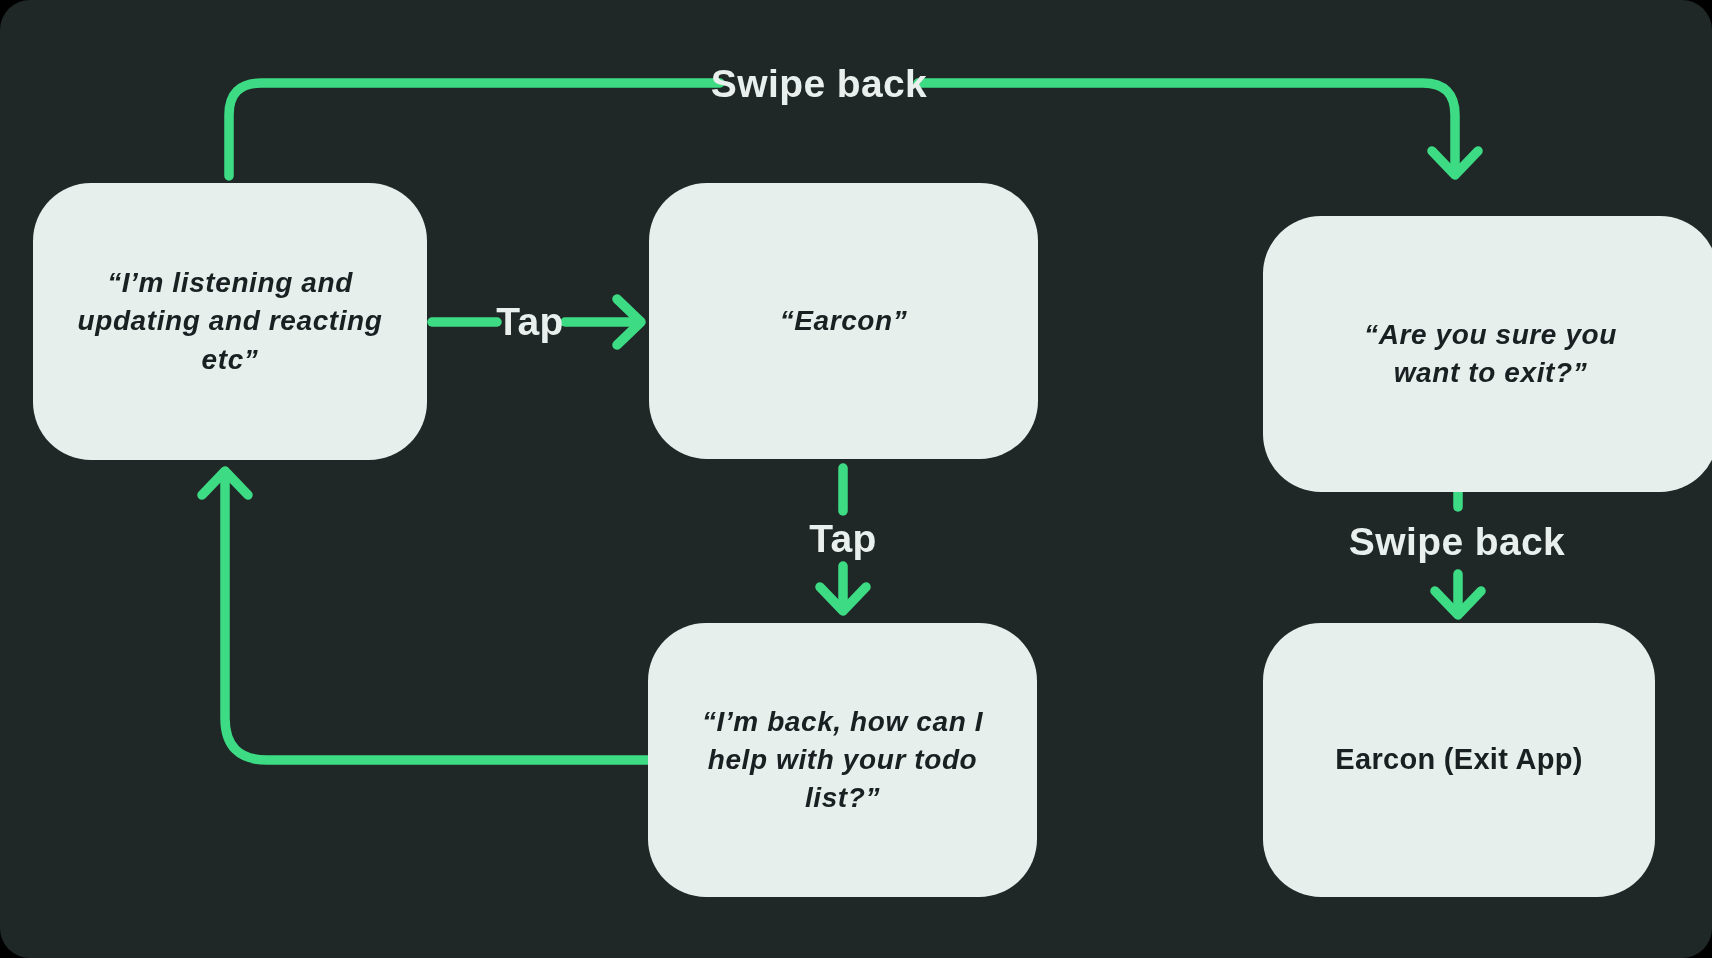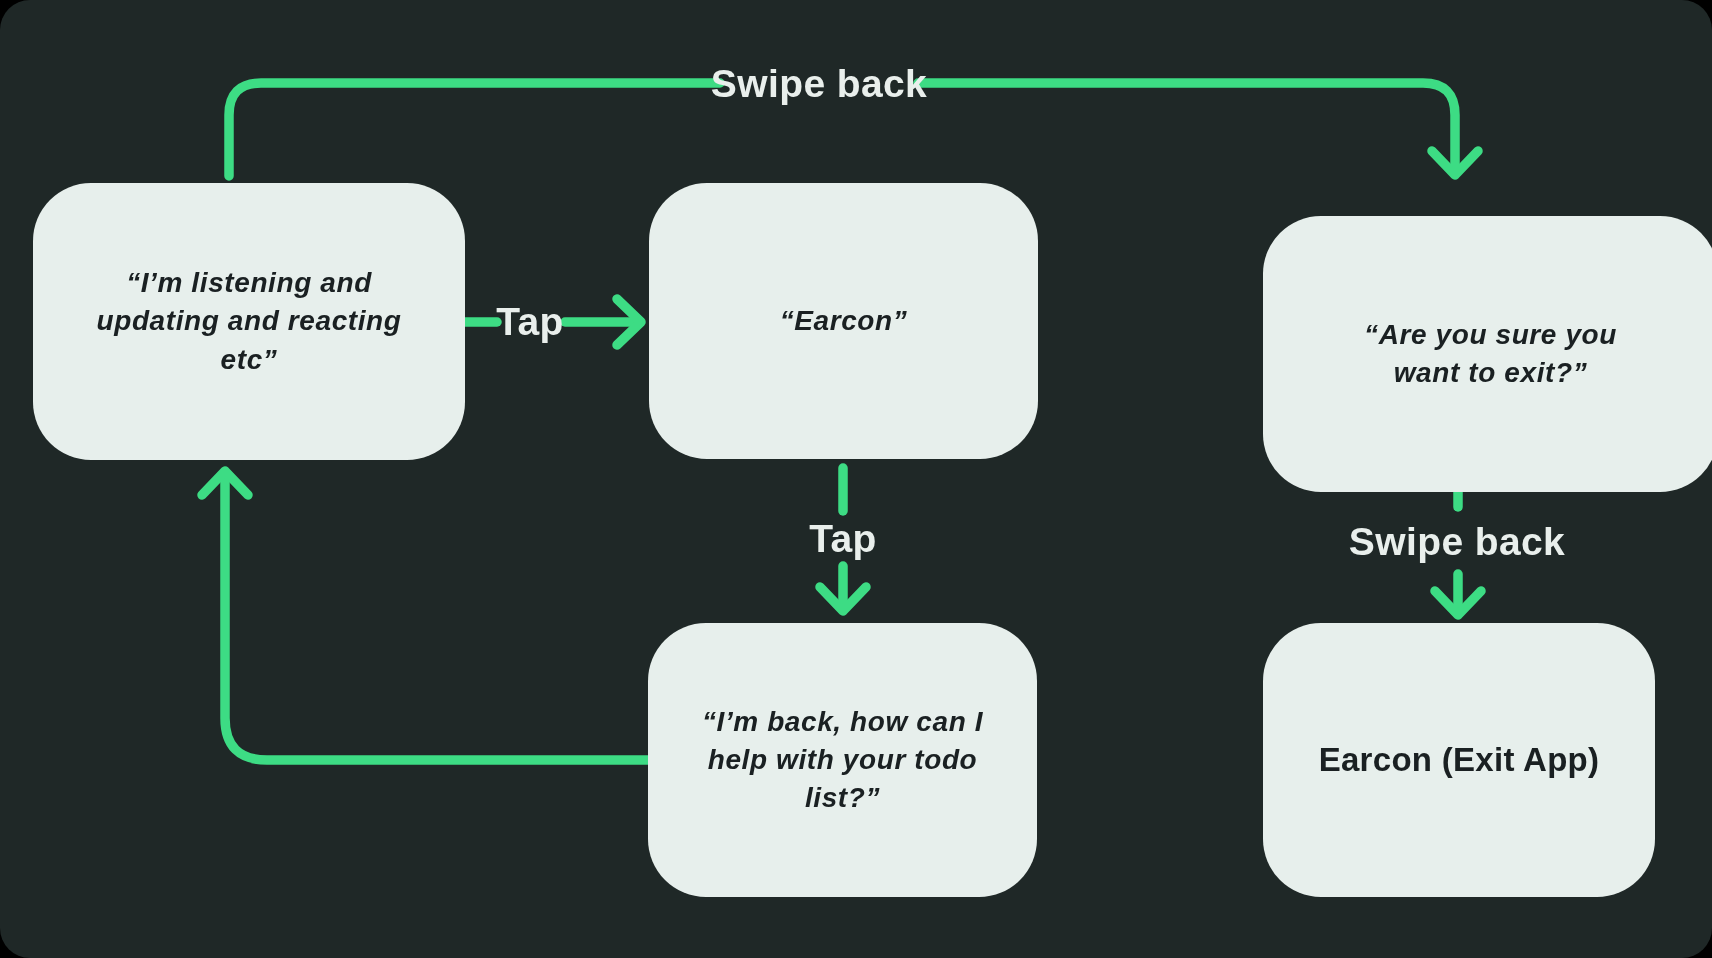--- a/index.html
+++ b/index.html
@@ -47,34 +47,34 @@
     font-style: italic;
     font-weight: 700;
     font-size: 28px;
     line-height: 1.36;
     letter-spacing: 0.6px;
     color: #1A2022;
     white-space: pre-line;
   }
   .node-text.upright {
     font-style: normal;
-    font-size: 33px;
+    font-size: 29px;
     letter-spacing: 0.3px;
   }
   .edge-label {
     position: absolute;
     transform: translate(-50%, -50%);
     font-weight: 700;
     font-size: 39px;
     letter-spacing: 0.4px;
     color: #E9EFEC;
     white-space: nowrap;
   }
   
-  .node-listening   { left: 33px;   top: 183px; width: 432px; height: 277px; }
+  .node-listening   { left: 33px;   top: 183px; width: 394px; height: 277px; }
   .node-paused      { left: 649px;  top: 183px; width: 389px; height: 276px; }
   .node-exit-confirm{ left: 1263px; top: 183px; width: 455px; height: 276px; margin-top: 33px; }
   .node-back        { left: 648px;  top: 623px; width: 389px; height: 274px; }
   .node-earcon      { left: 1263px; top: 623px; width: 392px; height: 274px; }
   
   .label-swipe-top   { left: 819px;  top: 84px;  }
   .label-tap-h       { left: 530px;  top: 322px; }
   .label-tap-v       { left: 843px;  top: 539px; }
   .label-swipe-right { left: 1457px; top: 542px; }
 </style>

